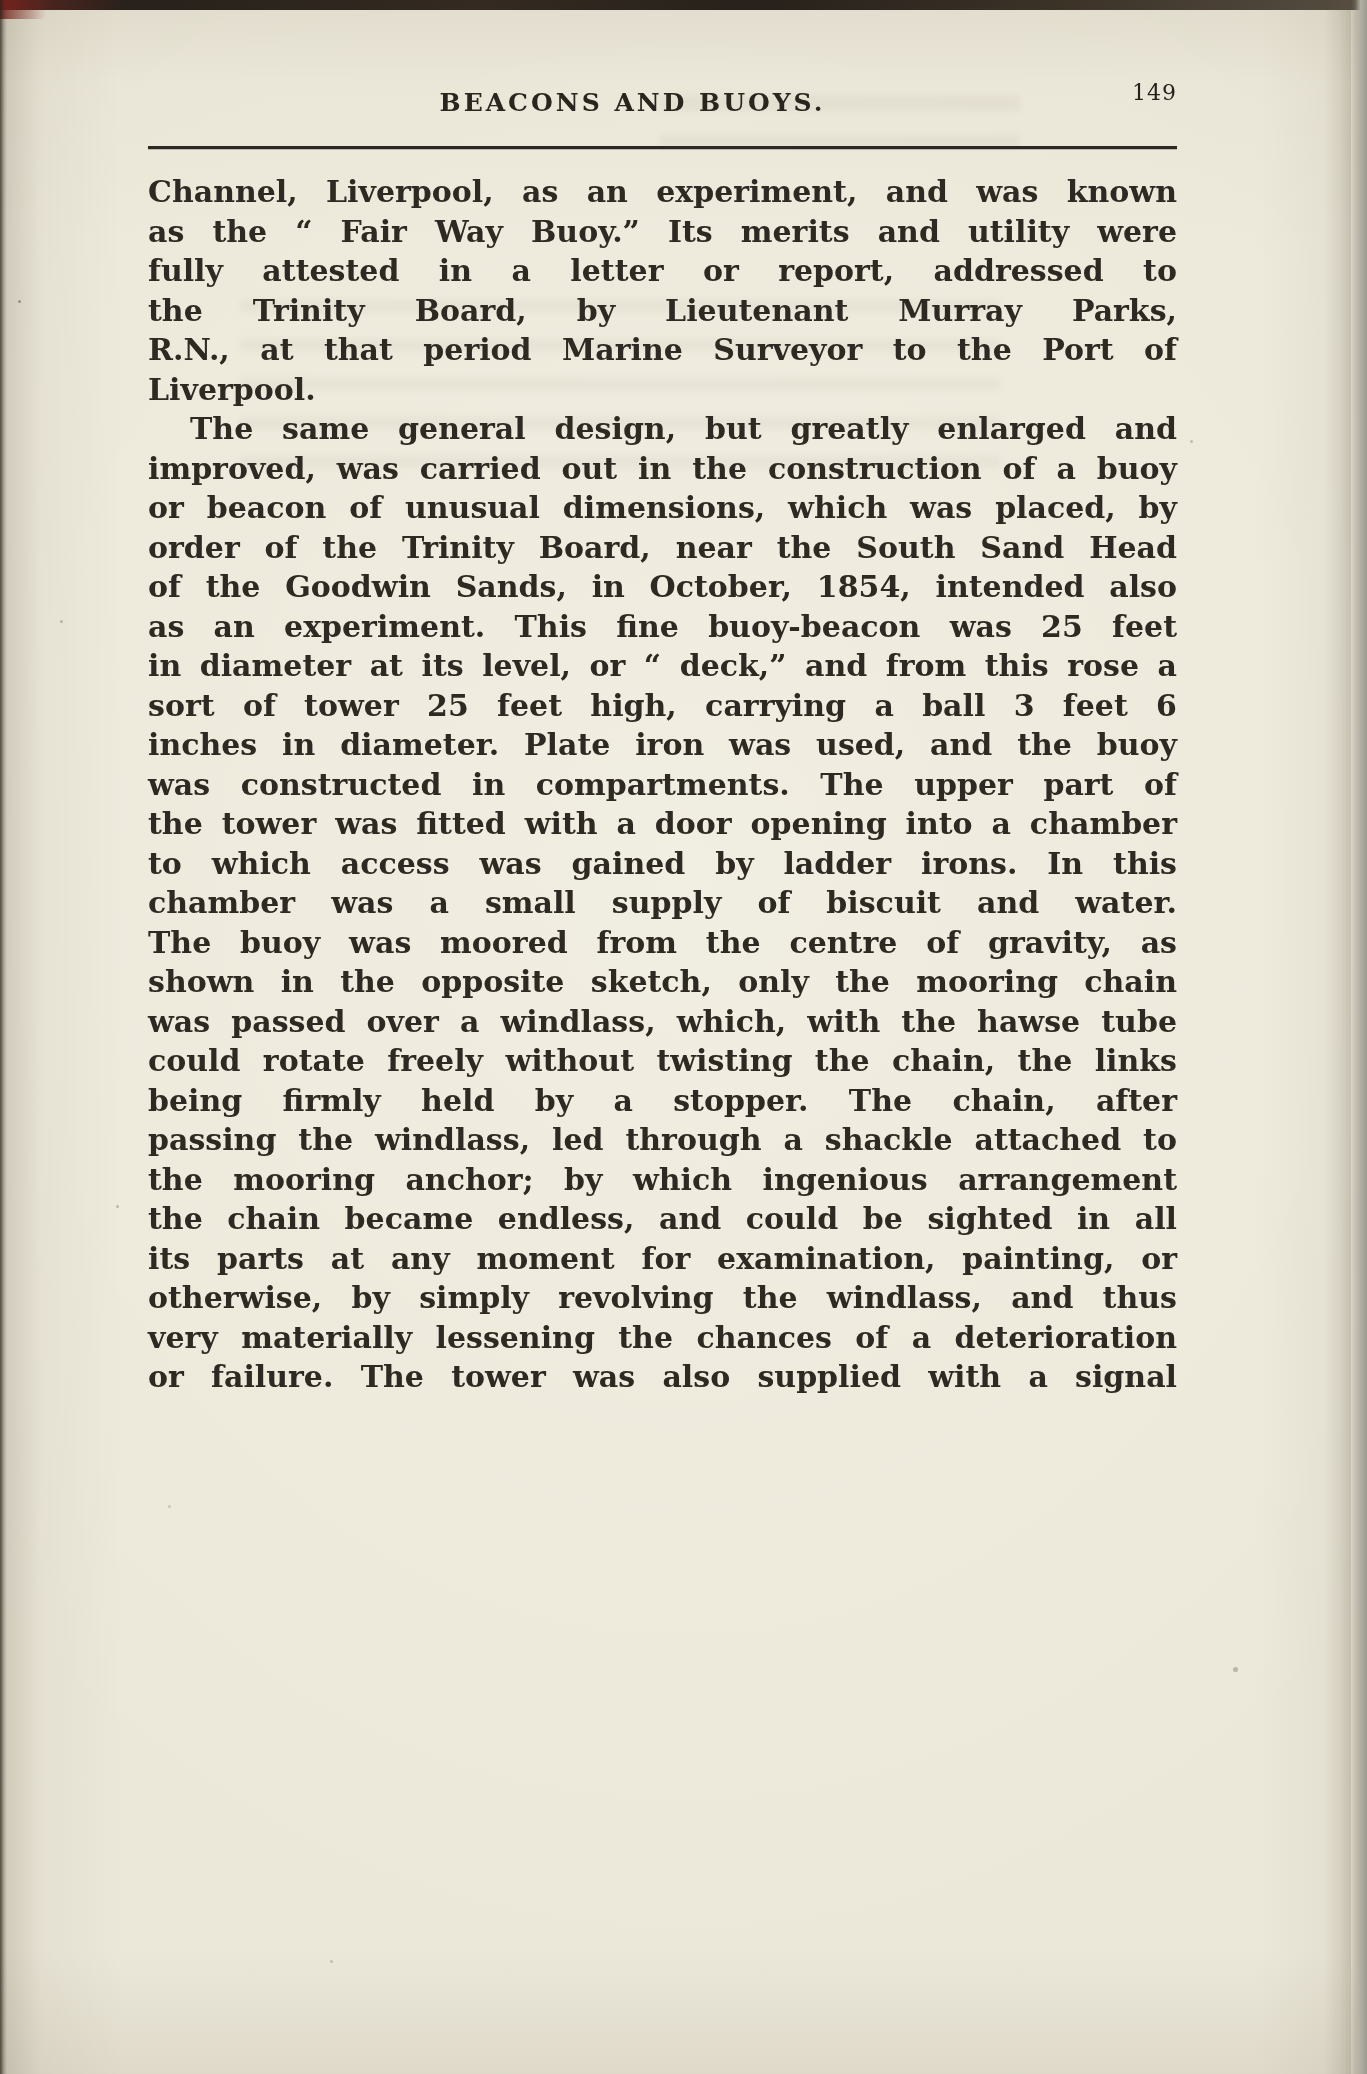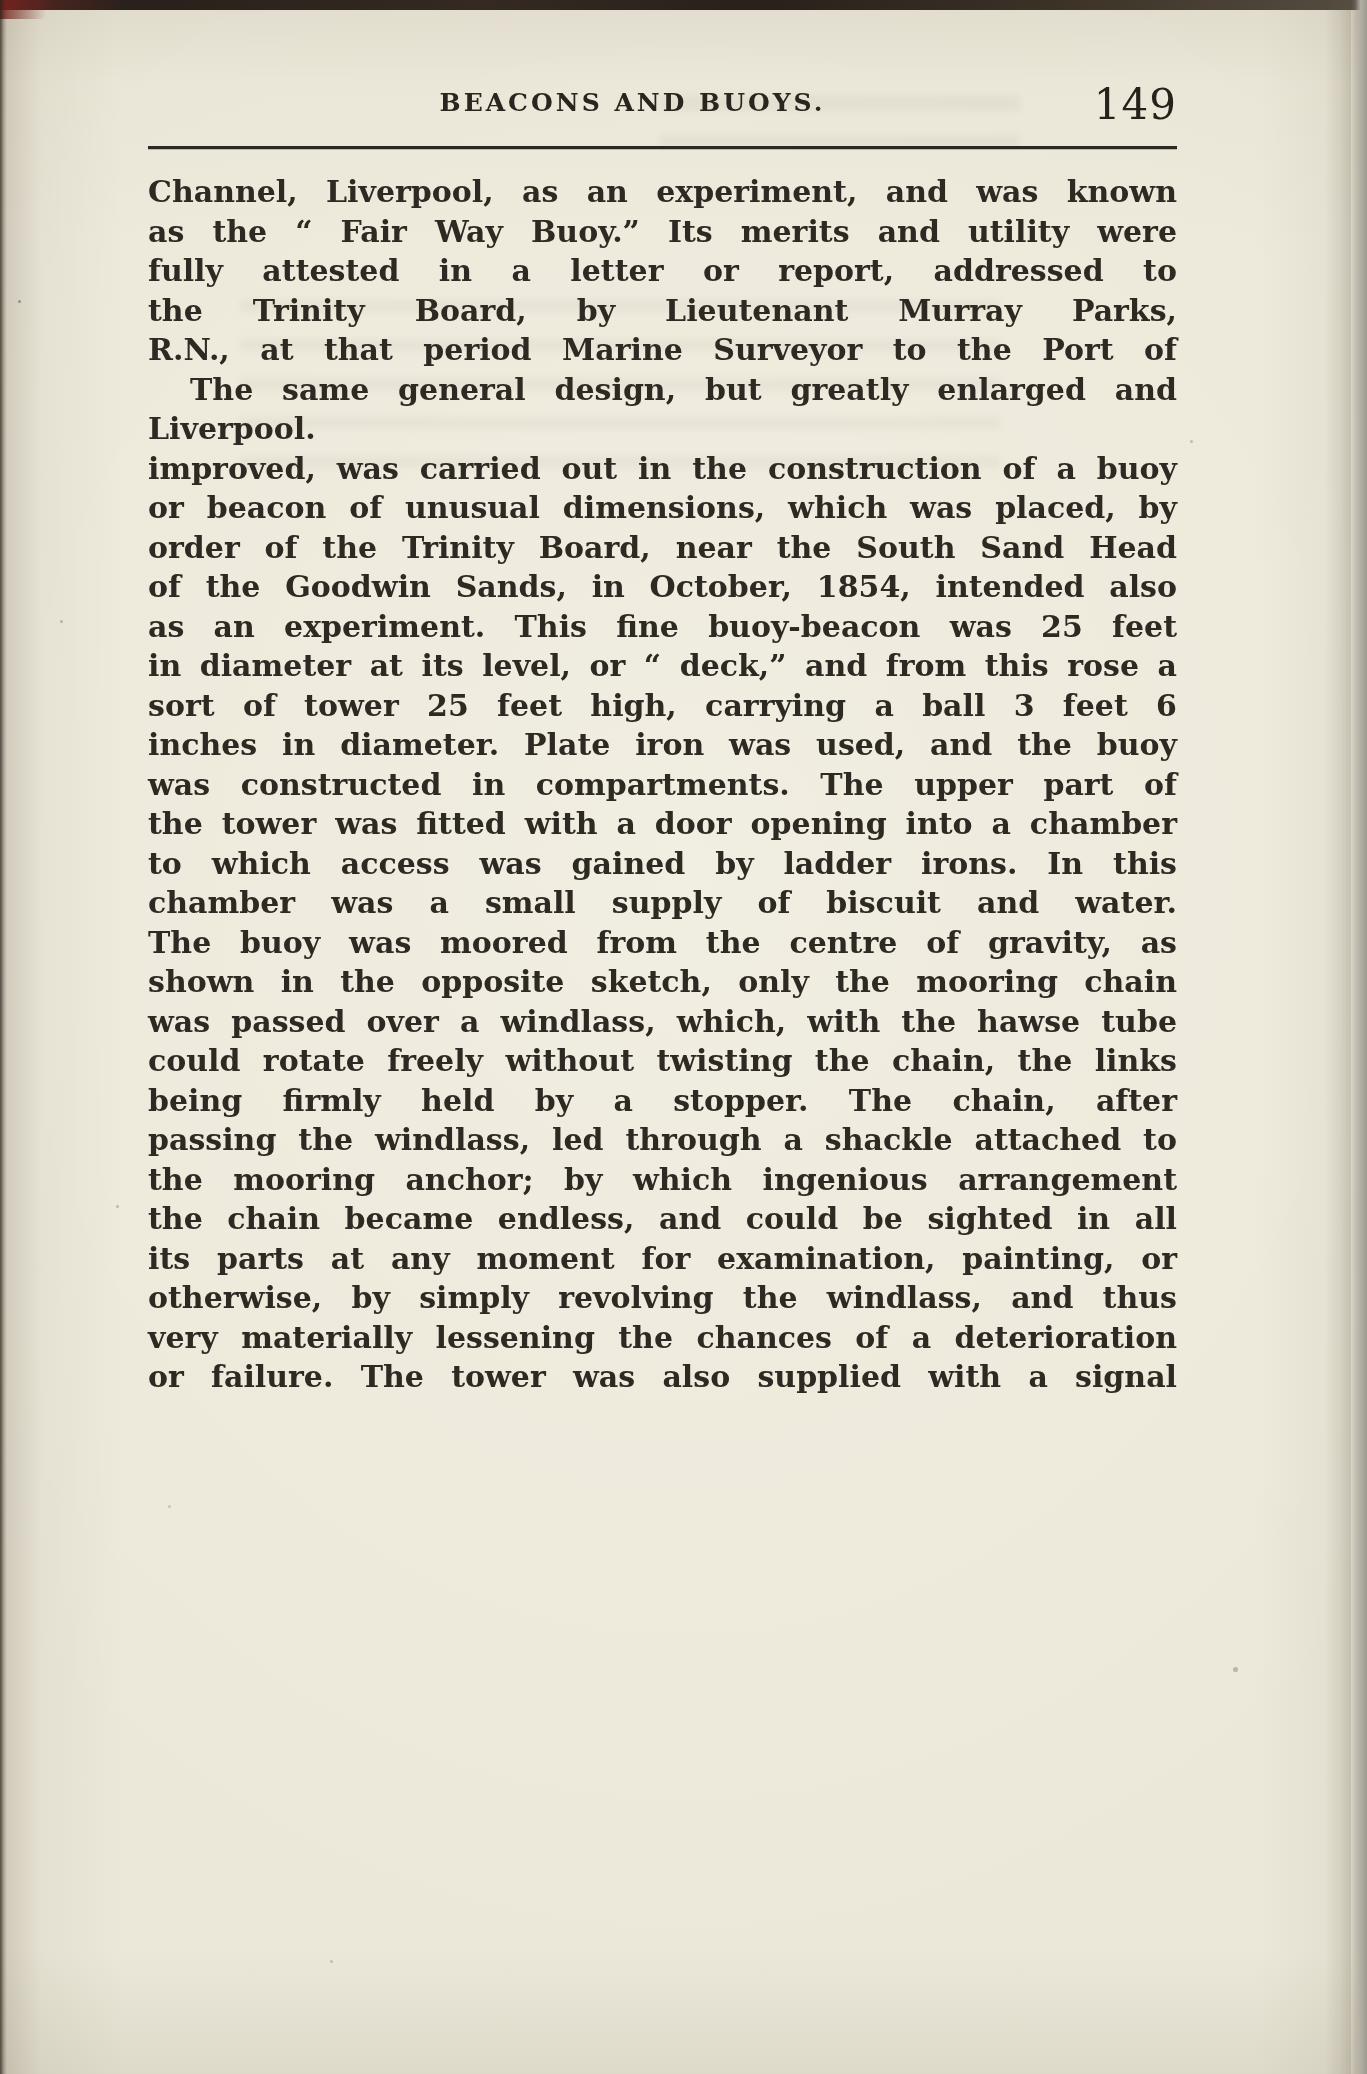--- a/index.html
+++ b/index.html
@@ -125,21 +125,21 @@
     text-align: center;
     font-weight: bold;
     font-size: 25px;
     letter-spacing: 3px;
     color: #2a261f;
   }
   .page-number {
     position: absolute;
     right: 0;
     top: -8px;
-    font-size: 42px;
+    font-size: 22px;
     color: #25211b;
     letter-spacing: 1px;
   }
   .header-rule {
     height: 3px;
     background: var(--rule, #2c2822);
     margin-top: 16px;
     box-shadow: 0 1px 0 rgba(44,40,34,0.25);
   }
 
@@ -181,22 +181,22 @@
     </header>
 
     <div class="header-rule"></div>
 
     <main class="page-body" id="body">
         <div class="line">Channel, Liverpool, as an experiment, and was known</div>
         <div class="line">as the “ Fair Way Buoy.” Its merits and utility were</div>
         <div class="line">fully attested in a letter or report, addressed to</div>
         <div class="line">the Trinity Board, by Lieutenant Murray Parks,</div>
         <div class="line">R.N., at that period Marine Surveyor to the Port of</div>
+        <div class="line last">Liverpool.</div>
         <div class="line indent">The same general design, but greatly enlarged and</div>
-        <div class="line last">Liverpool.</div>
         <div class="line">improved, was carried out in the construction of a buoy</div>
         <div class="line">or beacon of unusual dimensions, which was placed, by</div>
         <div class="line">order of the Trinity Board, near the South Sand Head</div>
         <div class="line">of the Goodwin Sands, in October, 1854, intended also</div>
         <div class="line">as an experiment. This fine buoy-beacon was 25 feet</div>
         <div class="line">in diameter at its level, or “ deck,” and from this rose a</div>
         <div class="line">sort of tower 25 feet high, carrying a ball 3 feet 6</div>
         <div class="line">inches in diameter. Plate iron was used, and the buoy</div>
         <div class="line">was constructed in compartments. The upper part of</div>
         <div class="line">the tower was fitted with a door opening into a chamber</div>

